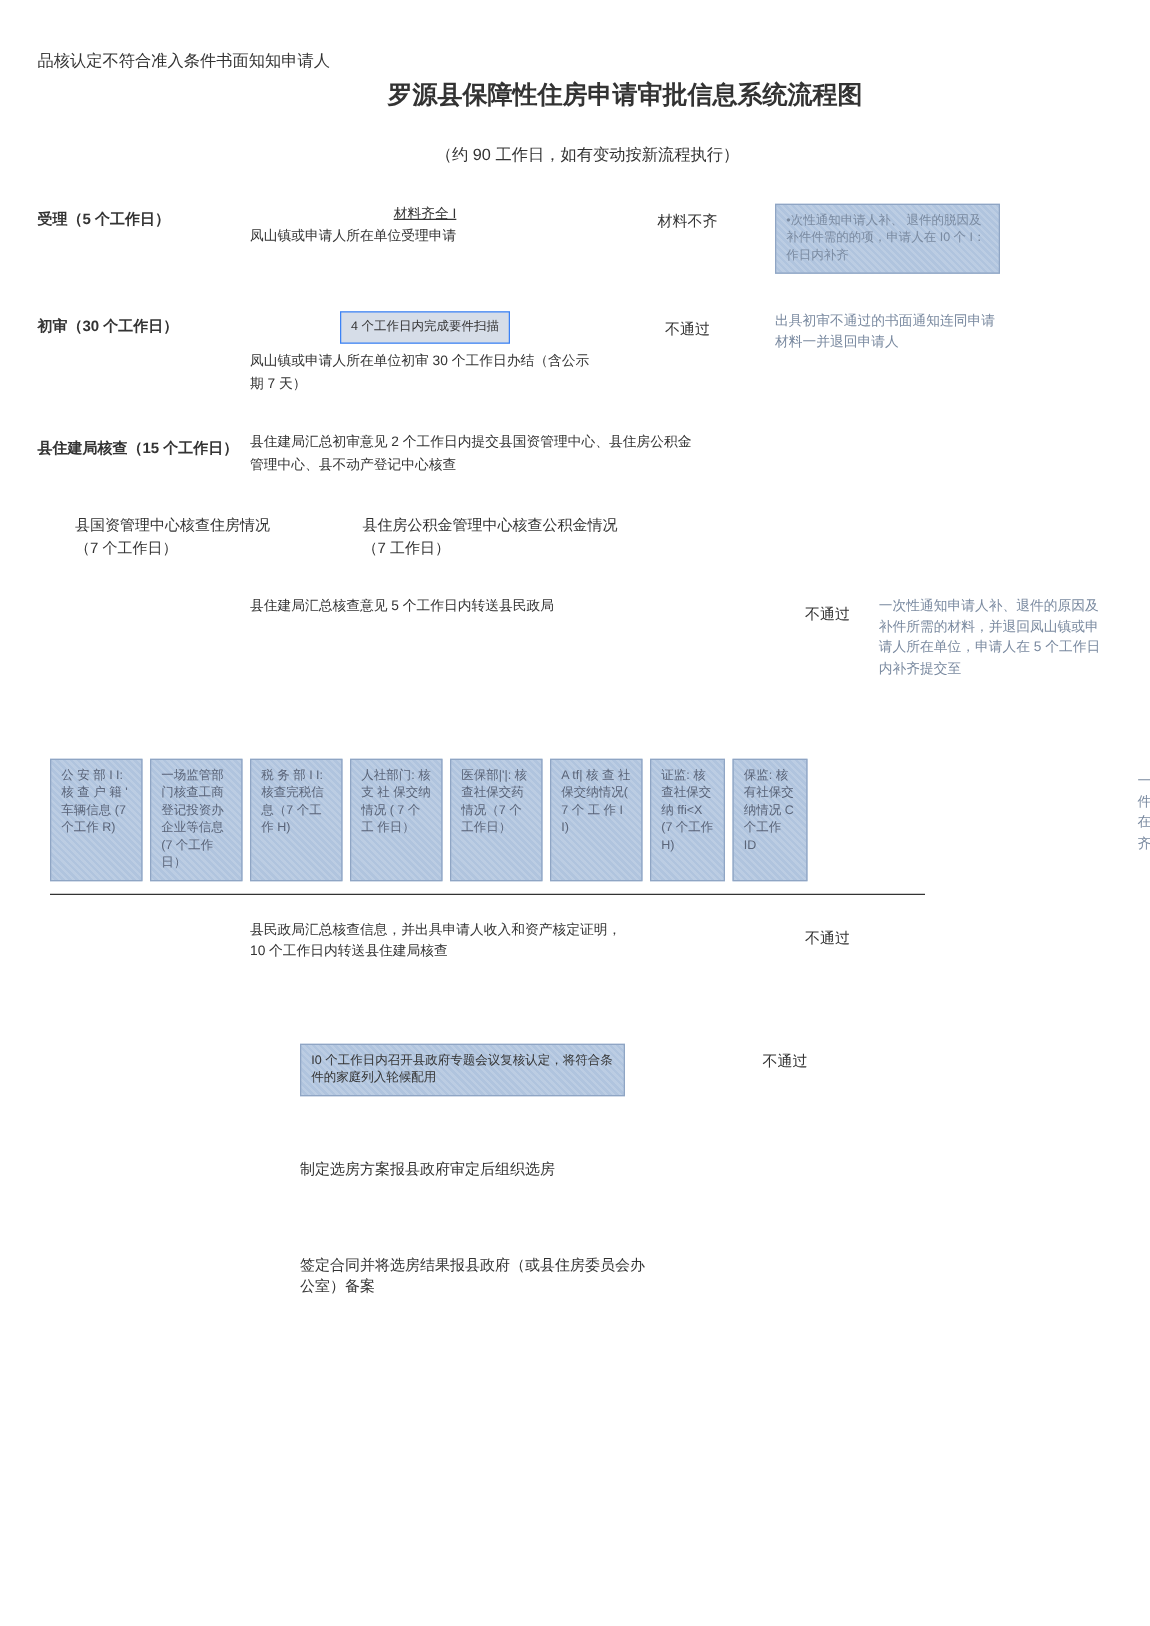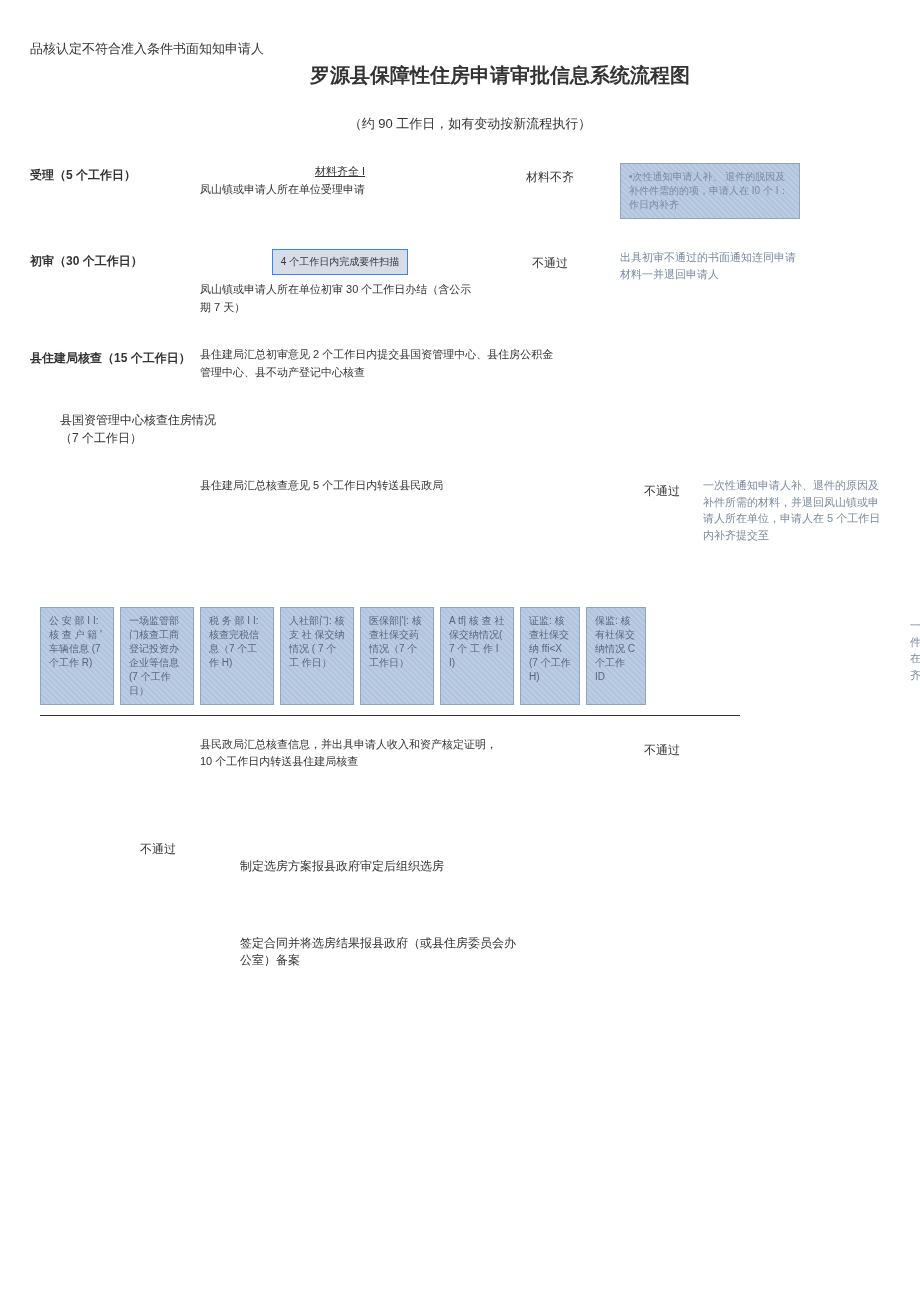--- a/index.html
+++ b/index.html
@@ -76,20 +76,21 @@
 </div>
 
 <div class="row">
   <div class="col-left">县住建局核查（15 个工作日）</div>
   <div class="col-mid mid-text" style="width:360px">县住建局汇总初审意见 2 个工作日内提交县国资管理中心、县住房公积金管理中心、县不动产登记中心核查</div>
 </div>
 
 <div class="three-col">
   <div style="width:170px">县国资管理中心核查住房情况
 （7 个工作日）</div>
+  <div style="width:210px;margin-left:30px">县住房公积金管理中心核查公积金情况（7 工作日）</div>
 </div>
 
 <div class="forward-row">
   <div class="forward-text">县住建局汇总核查意见 5 个工作日内转送县民政局</div>
   <div class="col-status" style="width:180px;text-align:right">不通过</div>
   <div class="col-right" style="margin-left:23px">一次性通知申请人补、退件的原因及补件所需的材料，并退回凤山镇或申请人所在单位，申请人在 5 个工作日内补齐提交至</div>
 </div>
 
 <div class="row">
   <div class="col-left"></div>
@@ -115,17 +116,18 @@
 </div>
 
 <div class="row">
   <div class="col-left"></div>
   <div class="col-mid mid-text" style="width:320px"></div>
   <div class="col-status"></div>
   <div class="col-right" style="width:200px"></div>
 </div>
 
 <div style="display:flex;align-items:flex-start">
+  <div class="gov-box box-blue">I0 个工作日内召开县政府专题会议复核认定，将符合条件的家庭列入轮候配用</div>
   <div style="margin-left:110px;font-size:12px;padding-top:6px">不通过</div>
 </div>
 
 <div class="bottom-step">制定选房方案报县政府审定后组织选房</div>
 <div class="bottom-step">签定合同并将选房结果报县政府（或县住房委员会办公室）备案</div>
 
 </body></html>

